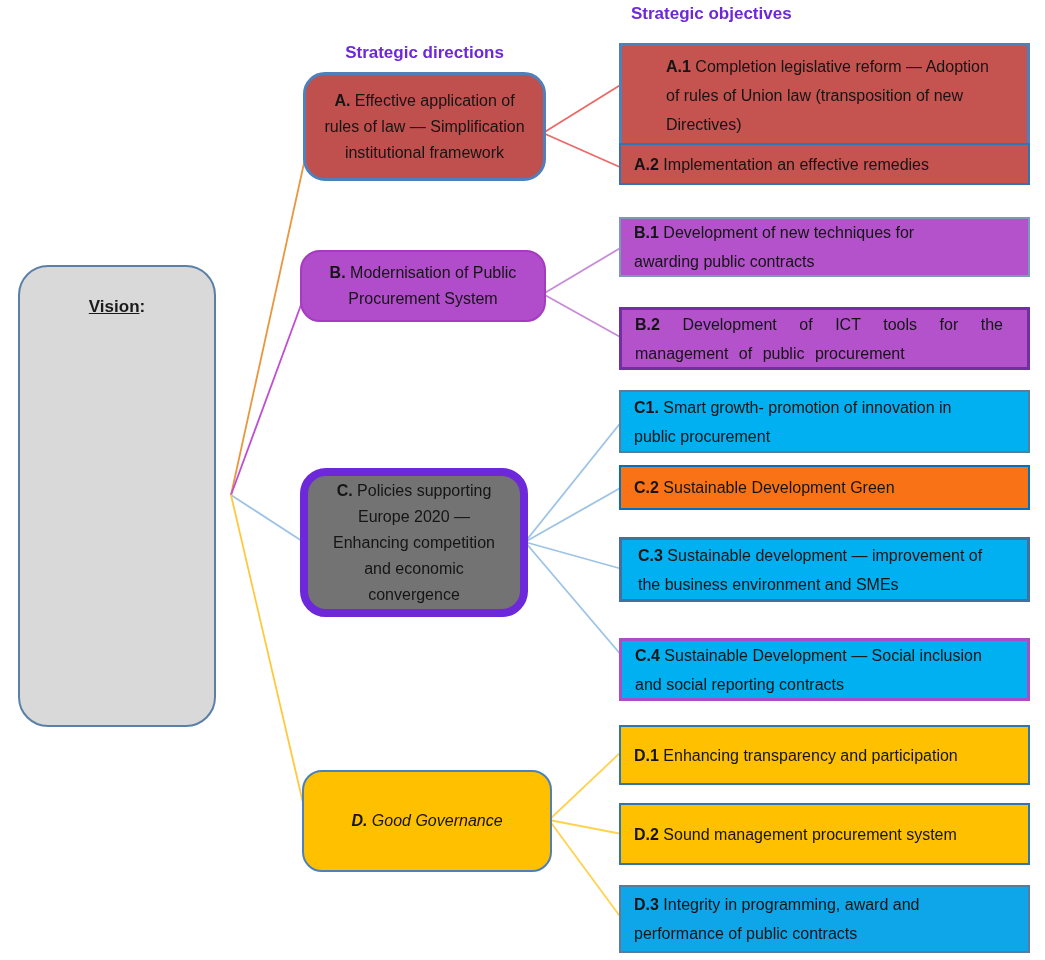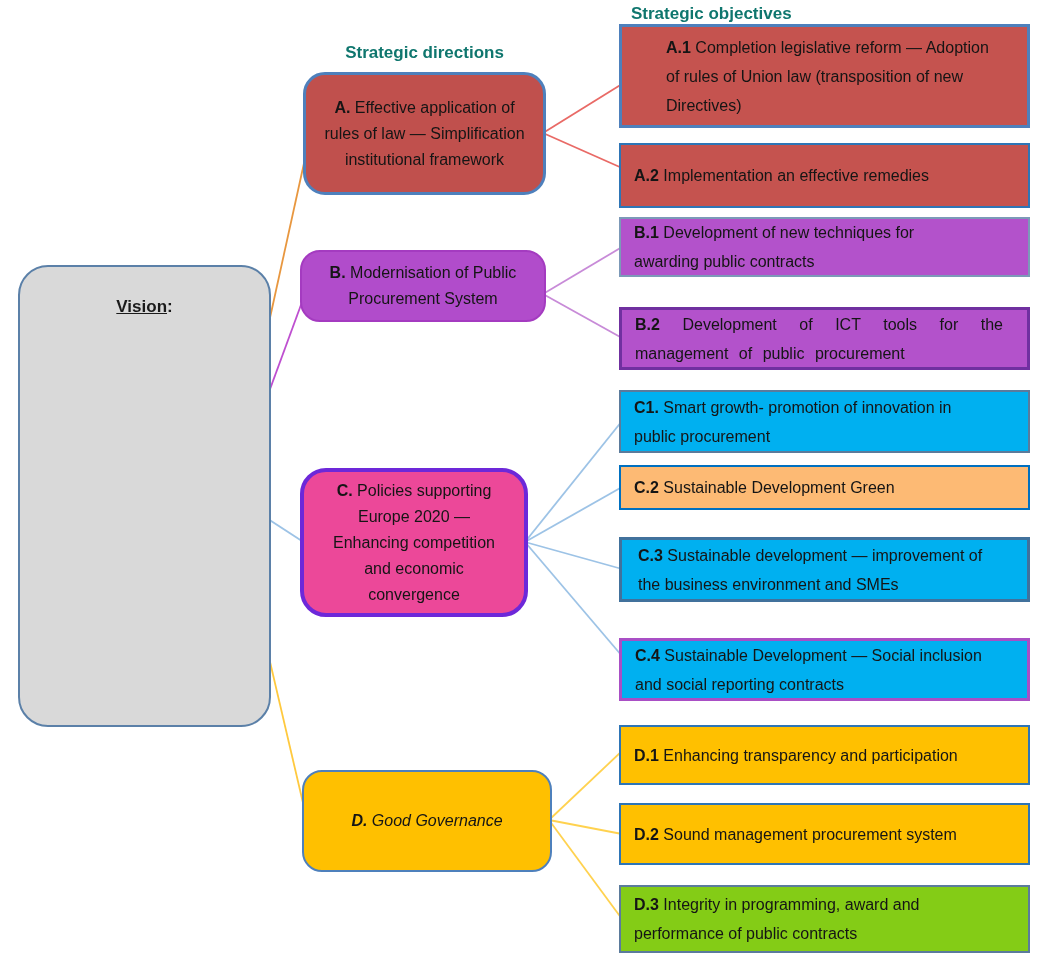--- a/index.html
+++ b/index.html
@@ -1,52 +1,52 @@
 <!DOCTYPE html>
 <html><head>
 <meta charset="utf-8">
 <style>
   html,body{margin:0;padding:0;background:#ffffff;}
   .page{position:relative;width:1045px;height:960px;background:#ffffff;
         font-family:"Liberation Sans",sans-serif;color:#1b1b1b;overflow:hidden;}
   .connectors{position:absolute;left:0;top:0;width:1045px;height:960px;z-index:0;}
-  .hdr{position:absolute;z-index:2;font-weight:bold;font-size:17px;color:#0f766e;white-space:nowrap;}
+  .hdr{position:absolute;z-index:2;font-weight:bold;font-size:17px;color:#6d28d9;white-space:nowrap;}
   .hdr-dir{left:303px;top:43px;width:243px;text-align:center;}
   .hdr-obj{left:631px;top:4px;}
 
-  .vision{position:absolute;z-index:1;left:18px;top:265px;width:253px;height:462px;
+  .vision{position:absolute;z-index:1;left:18px;top:265px;width:198px;height:462px;
           box-sizing:border-box;background:#D9D9D9;border:2px solid #5B80A8;border-radius:30px;
           text-align:center;}
   .vtitle{margin-top:30px;font-size:17px;font-weight:bold;}
   .vtitle .u{text-decoration:underline;}
   .vbody{width:142px;margin:17px auto 0;font-size:16px;line-height:29px;}
 
   .dir{position:absolute;z-index:1;box-sizing:border-box;display:flex;align-items:center;
        justify-content:center;text-align:center;font-size:16px;line-height:26px;color:#151515;}
-  .dir-a{left:303px;top:72px;width:243px;height:123px;background:#C0504D;border:3px solid #4E80BC;border-radius:22px;padding:0 12px;}
+  .dir-a{left:303px;top:72px;width:243px;height:109px;background:#C0504D;border:3px solid #4E80BC;border-radius:22px;padding:0 12px;}
   .dir-b{left:300px;top:250px;width:246px;height:72px;background:#B14CCB;border:2px solid #A43BC0;border-radius:20px;padding:0 12px;}
-  .dir-c{left:300px;top:468px;width:228px;height:149px;background:#ec4899;border:4px solid #6d28d9;border-radius:26px;padding:0 22px;}
+  .dir-c{left:300px;top:468px;width:228px;height:149px;background:#737373;border:8px solid #6d28d9;border-radius:26px;padding:0 22px;}
   .dir-d{left:302px;top:770px;width:250px;height:102px;background:#FFC000;border:2px solid #4E80BC;border-radius:20px;padding:0 12px;font-style:italic;}
 
   .obj{position:absolute;z-index:1;left:619px;width:411px;box-sizing:border-box;
        display:flex;flex-direction:column;justify-content:center;
        padding:4px 24px 4px 13px;font-size:16px;line-height:29px;color:#151515;}
   .obj.narrow{padding-right:52px;}
-  .obj-a1{top:24px;height:104px;background:#C5534F;border:3px solid #4E80BC;padding-left:44px;}
-  .obj-a2{top:143px;height:65px;background:#C5534F;border:2px solid #2E75B6;}
+  .obj-a1{top:43px;height:104px;background:#C5534F;border:3px solid #4E80BC;padding-left:44px;}
+  .obj-a2{top:143px;height:42px;background:#C5534F;border:2px solid #2E75B6;}
   .obj-b1{top:217px;height:60px;background:#B352CB;border:2px solid #7C99B8;}
   .obj-b2{top:307px;height:63px;background:#B352CB;border:3px solid #7030A0;}
   .obj-b2 .txt{text-align:justify;word-spacing:6px;}
   .obj-c1{top:390px;height:63px;background:#00B0F0;border:2px solid #5B7B9C;}
-  .obj-c2{top:465px;height:45px;background:#fdba74;border:2px solid #0070C0;}
+  .obj-c2{top:465px;height:45px;background:#f97316;border:2px solid #0070C0;}
   .obj-c3{top:537px;height:65px;background:#00B0F0;border:3px solid #41719C;padding-left:16px;}
   .obj-c4{top:638px;height:63px;background:#00B0F0;border:3px solid #A94FC5;}
   .obj-d1{top:725px;height:60px;background:#FFC000;border:2px solid #2E75B6;}
   .obj-d2{top:803px;height:62px;background:#FFC000;border:2px solid #2E75B6;}
-  .obj-d3{top:885px;height:68px;background:#84cc16;border:2px solid #5B7B9C;}
+  .obj-d3{top:885px;height:68px;background:#0ea5e9;border:2px solid #5B7B9C;}
 </style>
 </head>
 <body>
 
 <div class="page">
 
   <svg class="connectors" viewBox="0 0 1045 960">
     <line x1="231" y1="495" x2="308" y2="145" stroke-width="1.8" stroke="#E8973F"></line>
     <line x1="231" y1="495" x2="305" y2="294" stroke-width="1.8" stroke="#BE4FD0"></line>
     <line x1="231" y1="495" x2="305" y2="543" stroke-width="1.8" stroke="#9DC3E6"></line>

